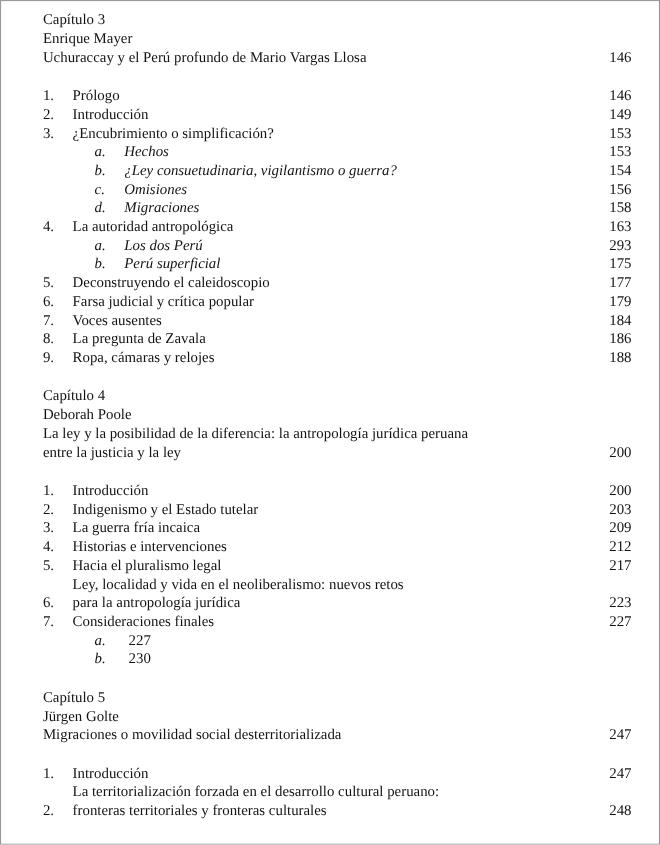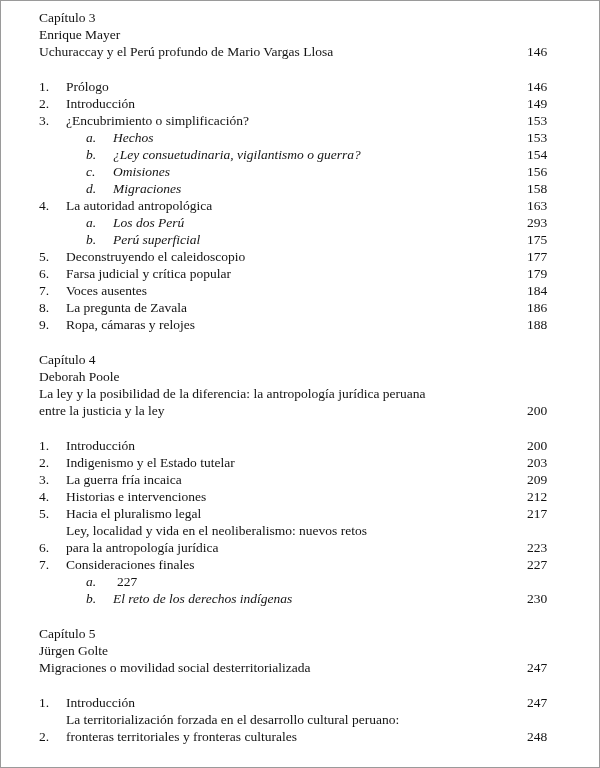--- a/index.html
+++ b/index.html
@@ -2,21 +2,21 @@
 <html><head>
 <meta charset="utf-8">
 <style>
   html, body { margin: 0; padding: 0; background: #ffffff; }
   .scan-page {
     width: 600px;
     height: 768px;
     box-sizing: border-box;
     background: #ffffff;
     border: 1px solid #9a9a9a;
-    padding: 8px 48px 0 38px;
+    padding: 8px 21px 0 38px;
     font-family: "Liberation Serif", serif;
     font-size: 13.5px;
     line-height: 17px;
     color: #131313;
     overflow: hidden;
   }
   .chapter { margin-bottom: 18px; }
   .chapter:last-child { margin-bottom: 10px; }
   .chap-label { font-weight: normal; }
   .chap-author { }
@@ -166,21 +166,20 @@
       <span class="num">7.</span>
       <span class="txt">Consideraciones finales</span>
       <span class="pg">227</span>
     </div>
     <div class="row sub">
       <span class="num">a.</span>
       <span class="pg">227</span>
     </div>
     <div class="row sub">
       <span class="num">b.</span>
-      <span class="txt">El reto de los derechos indígenas</span>
       <span class="pg">230</span>
     </div>
   </section>
 
   <section class="chapter">
     <div class="chap-label">Capítulo 5</div>
     <div class="chap-author">Jürgen Golte</div>
     <div class="row title-row">
       <span class="txt">Migraciones o movilidad social desterritorializada</span>
       <span class="pg">247</span>

